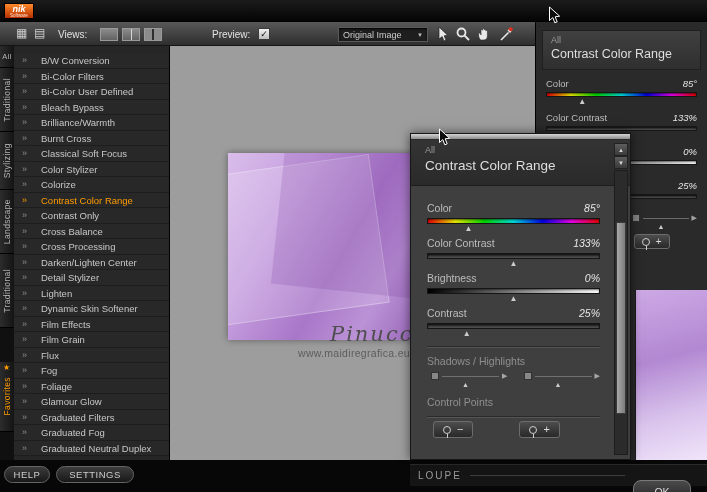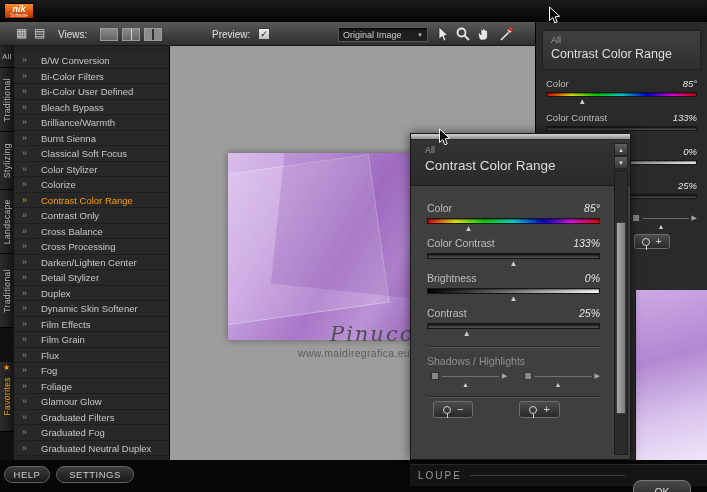--- a/index.html
+++ b/index.html
@@ -223,31 +223,31 @@
         <span class="tab-star">★</span>
       </div>
     </div>
 
   <div class="filterlist">
       <div class="filter-item"><span class="chev">»</span><span class="fi-label">B/W Conversion</span></div>
       <div class="filter-item"><span class="chev">»</span><span class="fi-label">Bi-Color Filters</span></div>
       <div class="filter-item"><span class="chev">»</span><span class="fi-label">Bi-Color User Defined</span></div>
       <div class="filter-item"><span class="chev">»</span><span class="fi-label">Bleach Bypass</span></div>
       <div class="filter-item"><span class="chev">»</span><span class="fi-label">Brilliance/Warmth</span></div>
-      <div class="filter-item"><span class="chev">»</span><span class="fi-label">Burnt Sienna</span></div>
+      <div class="filter-item"><span class="chev">»</span><span class="fi-label">Burnt Cross</span></div>
       <div class="filter-item"><span class="chev">»</span><span class="fi-label">Classical Soft Focus</span></div>
       <div class="filter-item"><span class="chev">»</span><span class="fi-label">Color Stylizer</span></div>
       <div class="filter-item"><span class="chev">»</span><span class="fi-label">Colorize</span></div>
       <div class="filter-item selected"><span class="chev">»</span><span class="fi-label">Contrast Color Range</span></div>
       <div class="filter-item"><span class="chev">»</span><span class="fi-label">Contrast Only</span></div>
       <div class="filter-item"><span class="chev">»</span><span class="fi-label">Cross Balance</span></div>
       <div class="filter-item"><span class="chev">»</span><span class="fi-label">Cross Processing</span></div>
       <div class="filter-item"><span class="chev">»</span><span class="fi-label">Darken/Lighten Center</span></div>
       <div class="filter-item"><span class="chev">»</span><span class="fi-label">Detail Stylizer</span></div>
-      <div class="filter-item"><span class="chev">»</span><span class="fi-label">Duplex</span></div>
+      <div class="filter-item"><span class="chev">»</span><span class="fi-label">Lighten</span></div>
       <div class="filter-item"><span class="chev">»</span><span class="fi-label">Dynamic Skin Softener</span></div>
       <div class="filter-item"><span class="chev">»</span><span class="fi-label">Film Effects</span></div>
       <div class="filter-item"><span class="chev">»</span><span class="fi-label">Film Grain</span></div>
       <div class="filter-item"><span class="chev">»</span><span class="fi-label">Flux</span></div>
       <div class="filter-item"><span class="chev">»</span><span class="fi-label">Fog</span></div>
       <div class="filter-item"><span class="chev">»</span><span class="fi-label">Foliage</span></div>
       <div class="filter-item"><span class="chev">»</span><span class="fi-label">Glamour Glow</span></div>
       <div class="filter-item"><span class="chev">»</span><span class="fi-label">Graduated Filters</span></div>
       <div class="filter-item"><span class="chev">»</span><span class="fi-label">Graduated Fog</span></div>
       <div class="filter-item"><span class="chev">»</span><span class="fi-label">Graduated Neutral Duplex</span></div>
@@ -412,20 +412,21 @@
           <div class="mini">
             <span class="mini-handle"></span>
             <span class="mini-line"></span>
             <span class="mini-arrow">▶</span>
           </div>
           <div class="mini-marker-row">
               <span class="marker">▲</span>
             </div>
         </div>
       </div>
+      <div class="section-label">Control Points</div>
       <div class="hdivider"></div>
       <div class="cp-row">
         <div class="cp-btn">
           <span class="cp-icon"></span>
           <span>−</span>
         </div>
         <div class="cp-btn">
           <span class="cp-icon"></span>
           <span>+</span>
         </div>

